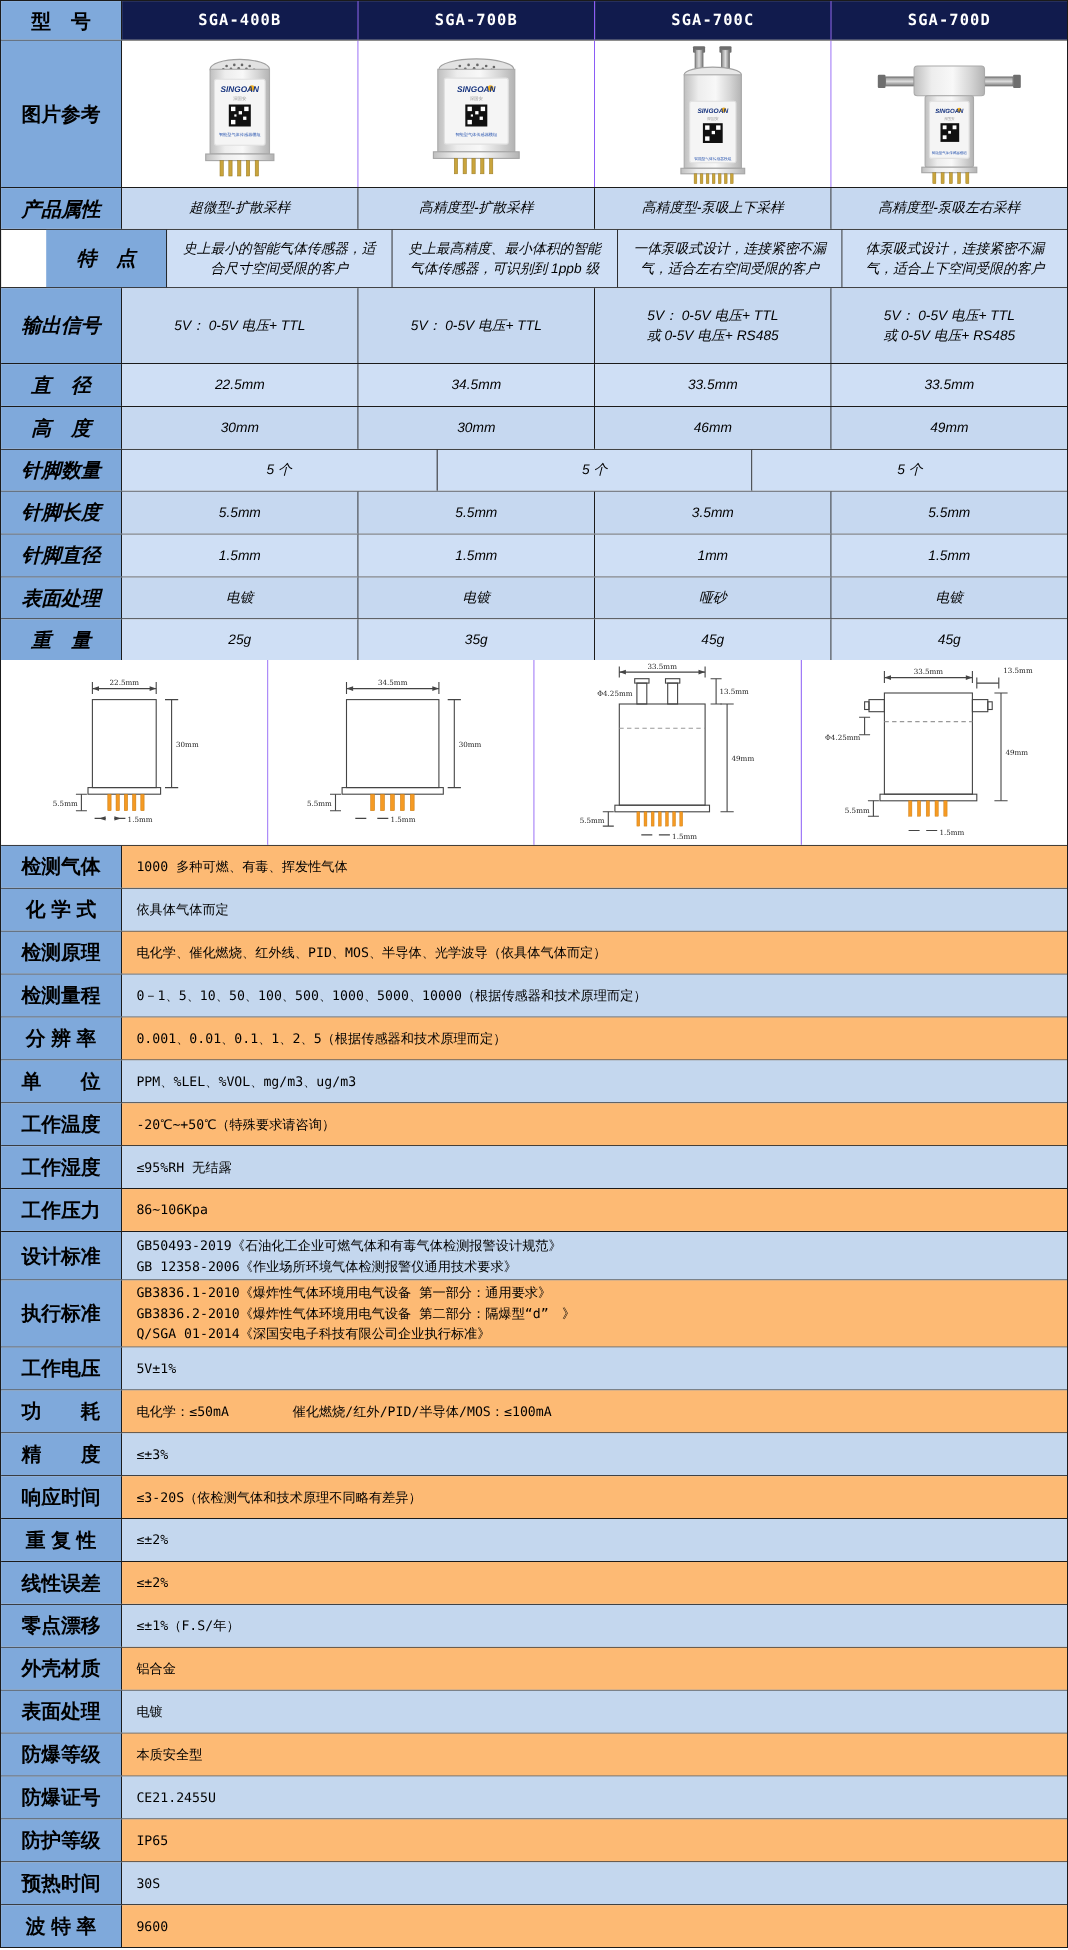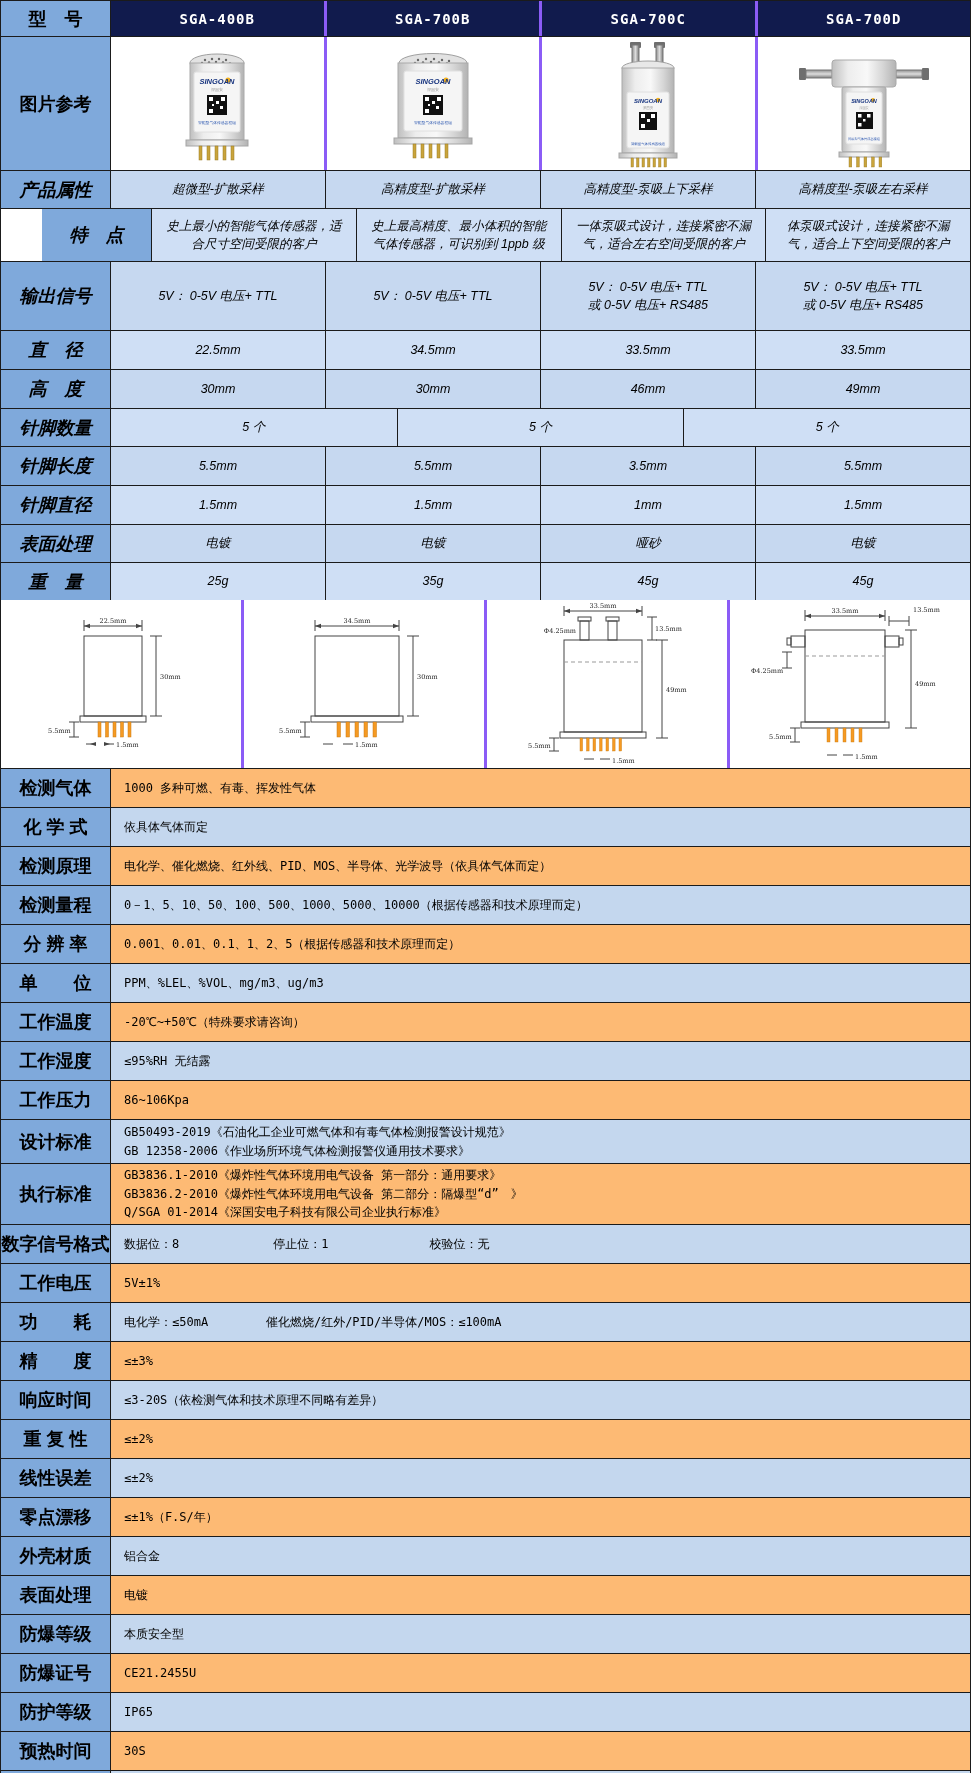--- a/index.html
+++ b/index.html
@@ -1,20 +1,20 @@
 <!DOCTYPE html>
 <html><head>
 <meta charset="utf-8">
 <style>
   html,body{margin:0;padding:0;background:#fff;}
   body{width:971px;font-family:"Liberation Sans",sans-serif;color:#000;}
   .table{width:971px;border:1px solid #1b1b1b;box-sizing:border-box;background:#fff;}
   .row{display:flex;border-bottom:1px solid #1b1b1b;}
   .row:last-child{border-bottom:none;}
-  .cell{box-sizing:border-box;border-right:3px solid #8b5cf6;}
+  .cell{box-sizing:border-box;border-right:1px solid #8b5cf6;}
   .row .cell:last-child{border-right:none;}
   .label-cell{width:110px;flex:0 0 110px;background:#7fa9db;display:flex;align-items:center;justify-content:center;
     font-weight:bold;font-size:18px;text-align:center;box-sizing:border-box;border-right:1px solid #1b1b1b;}
   
   .header-row{height:35px;}
   .model-cell{flex:1;background:#111b4d;color:#ffffff;display:flex;align-items:center;justify-content:center;
     font-family:"DejaVu Sans Mono",monospace;font-weight:bold;font-size:14px;letter-spacing:1px;}
   
   .photo-row{height:133px;}
   .photo-cell{flex:1;background:#ffffff;display:flex;align-items:center;justify-content:center;overflow:hidden;}
@@ -541,24 +541,20 @@
 GB 12358-2006《作业场所环境气体检测报警仪通用技术要求》</div>
   </div>
 
   <div class="row spec-row">
     <div class="label-cell s-label">执行标准</div>
     <div class="s-val">GB3836.1-2010《爆炸性气体环境用电气设备 第一部分：通用要求》
 GB3836.2-2010《爆炸性气体环境用电气设备 第二部分：隔爆型“d”　》
 Q/SGA 01-2014《深国安电子科技有限公司企业执行标准》</div>
   </div>
 
-  <div class="row spec-row">
-    <div class="label-cell s-label">数字信号格式</div>
-    <div class="s-val">数据位：8             停止位：1              校验位：无</div>
-  </div>
 
   <div class="row spec-row">
     <div class="label-cell s-label">工作电压</div>
     <div class="s-val">5V±1%</div>
   </div>
 
   <div class="row spec-row">
     <div class="label-cell s-label">功　　耗</div>
     <div class="s-val">电化学：≤50mA        催化燃烧/红外/PID/半导体/MOS：≤100mA</div>
   </div>

